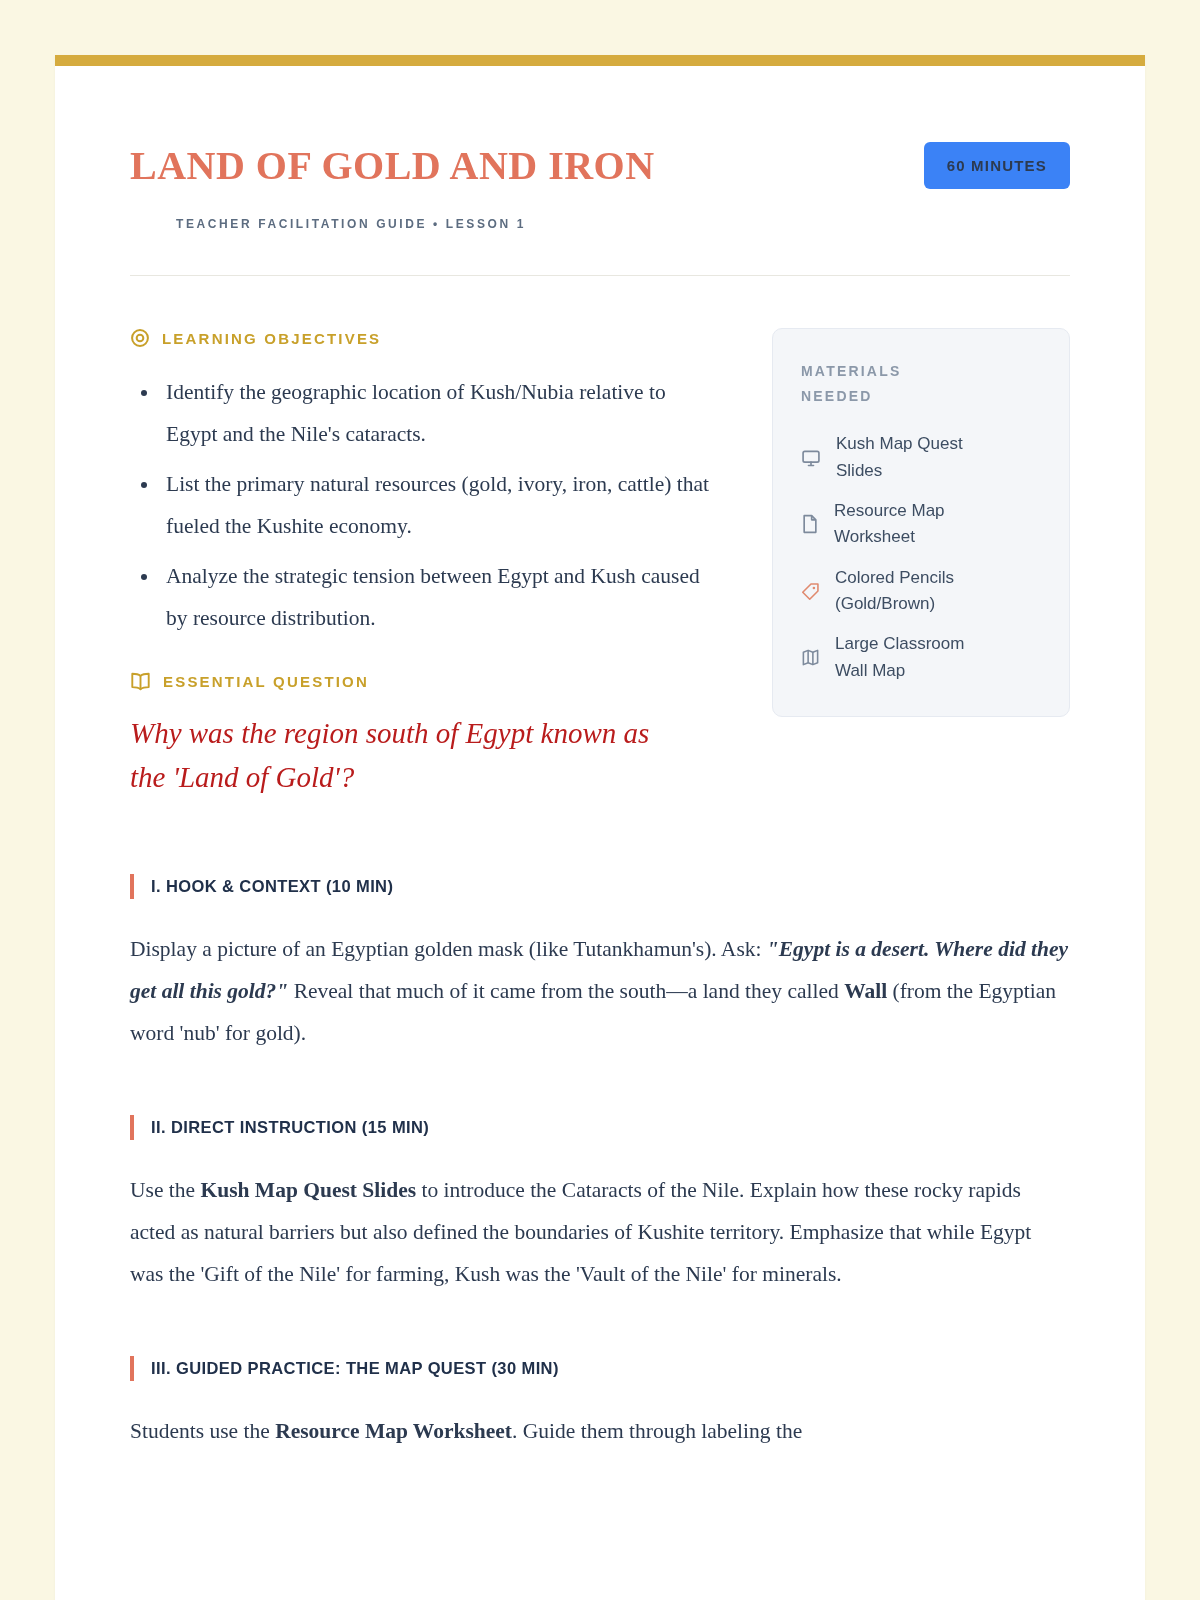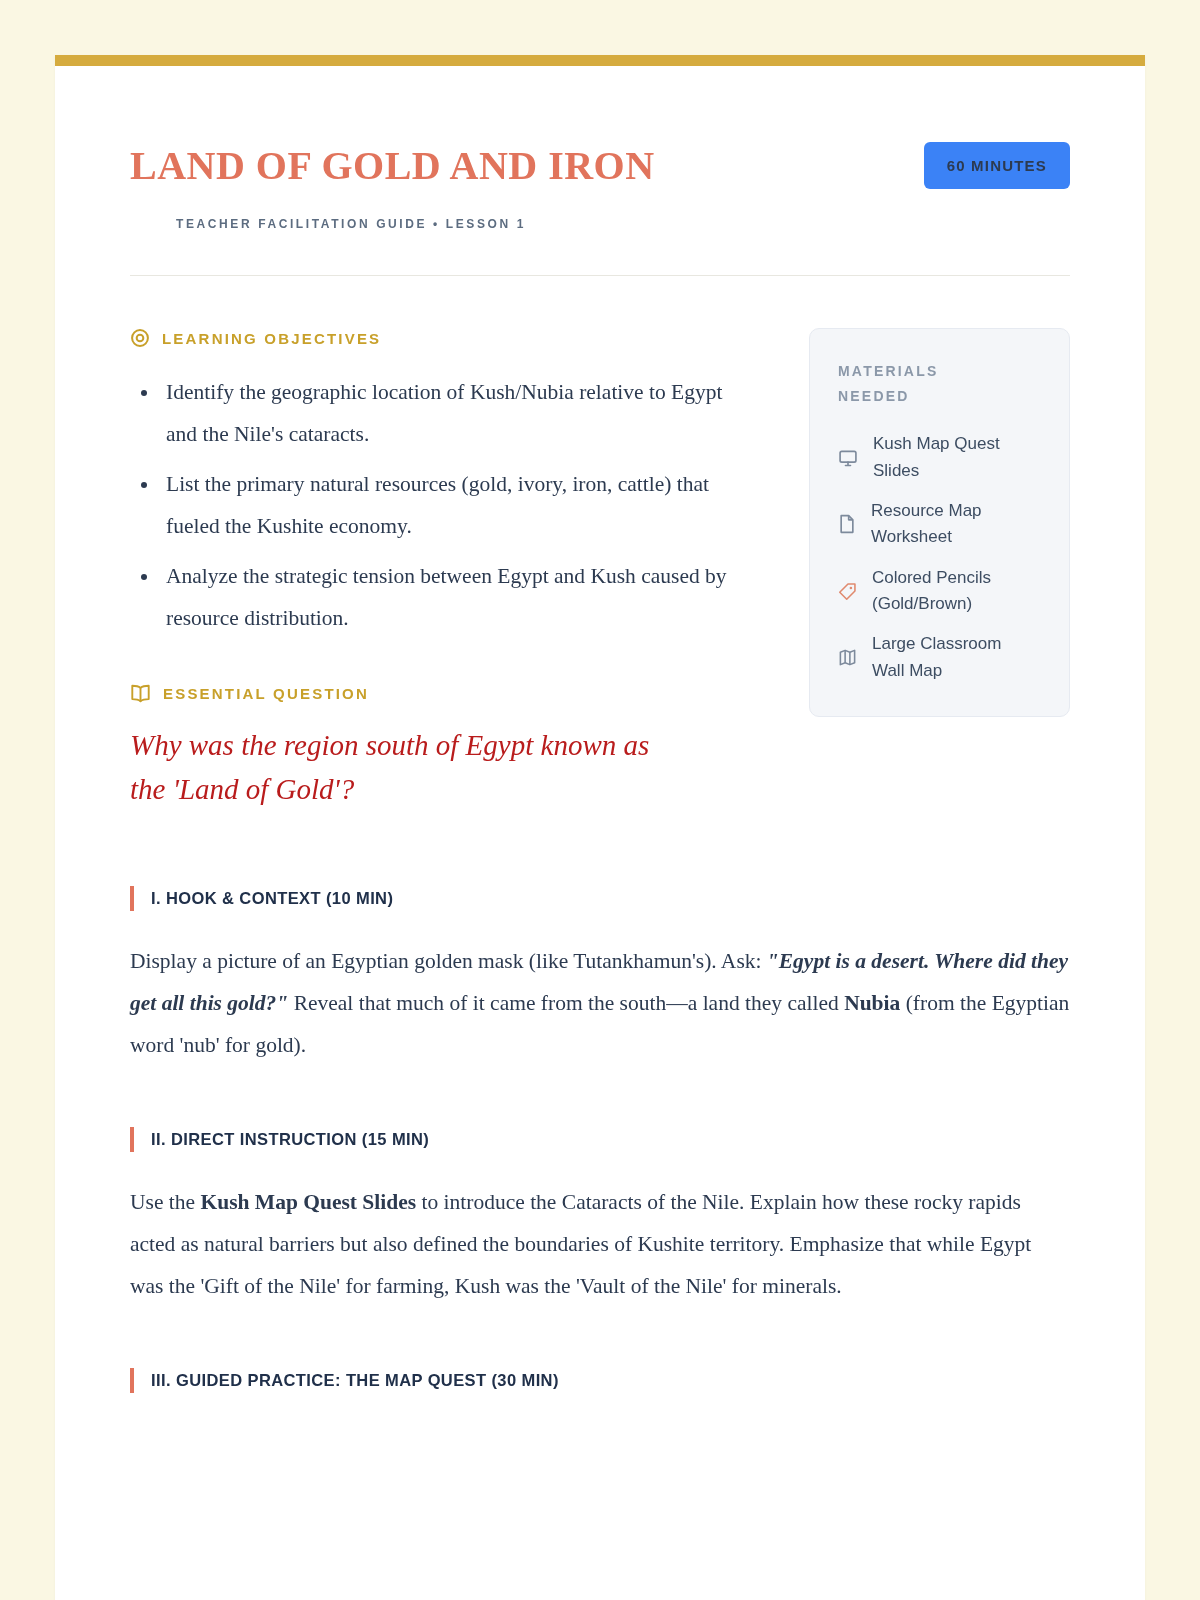--- a/index.html
+++ b/index.html
@@ -82,32 +82,32 @@
   .gold-heading svg { display: block; }
   ul.objectives {
     margin-top: 24px;
     padding-left: 30px;
     font-family: "Liberation Serif", serif;
     font-size: 21.5px;
     line-height: 1.95;
     color: #2C3A50;
   }
   ul.objectives li { margin-bottom: 8px; padding-left: 6px; }
-  .eq-heading { margin-top: 44px; }
+  .eq-heading { margin-top: 32px; }
   .eq-text {
     margin-top: 20px;
     font-family: "Liberation Serif", serif;
     font-style: italic;
     font-size: 29px;
     line-height: 1.55;
     color: #b91c1c;
     max-width: 540px;
   }
   aside.materials {
-    width: 261px;
+    width: 298px;
     flex-shrink: 0;
     align-self: flex-start;
     background: #F4F6F9;
     border: 1px solid #E6EAF1;
     border-radius: 10px;
     padding: 30px 28px 18px;
   }
   .materials-heading {
     font-weight: 700;
     font-size: 14px;
@@ -235,28 +235,29 @@
           </div>
 
         </div>
       </aside>
     </div>
 
     <div class="sections-wrap">
 
       <section class="lesson-section">
         <div class="section-heading">I. HOOK &amp; CONTEXT (10 MIN)</div>
-        <p class="body-text"><span>Display a picture of an Egyptian golden mask (like Tutankhamun's). Ask: </span><span class="bi">"Egypt is a desert. Where did they get all this gold?" </span><span>Reveal that much of it came from the south—a land they called </span><span class="b">Nubia</span><span> (from the Egyptian word 'nub' for gold).</span></p>
+        <p class="body-text"><span>Display a picture of an Egyptian golden mask (like Tutankhamun's). Ask: </span><span class="bi">"Egypt is a desert. Where did they get all this gold?" </span><span>Reveal that much of it came from the south—a land they called </span><span class="b">Wall</span><span> (from the Egyptian word 'nub' for gold).</span></p>
       </section>
 
       <section class="lesson-section">
         <div class="section-heading">II. DIRECT INSTRUCTION (15 MIN)</div>
         <p class="body-text"><span>Use the </span><span class="b">Kush Map Quest Slides</span><span> to introduce the Cataracts of the Nile. Explain how these rocky rapids acted as natural barriers but also defined the boundaries of Kushite territory. Emphasize that while Egypt was the 'Gift of the Nile' for farming, Kush was the 'Vault of the Nile' for minerals.</span></p>
       </section>
 
       <section class="lesson-section">
         <div class="section-heading">III. GUIDED PRACTICE: THE MAP QUEST (30 MIN)</div>
+        <p class="body-text"><span>Students use the </span><span class="b">Resource Map Worksheet</span><span>. Guide them through labeling the</span></p>
       </section>
 
     </div>
 
   </div>
 </div>
 
 </body></html>

